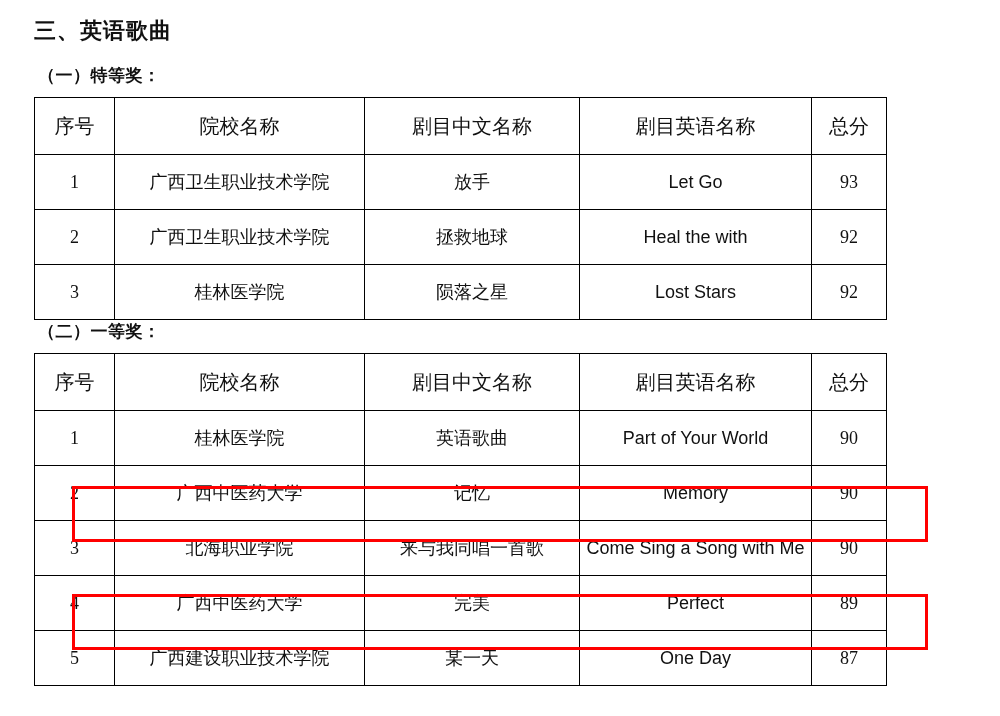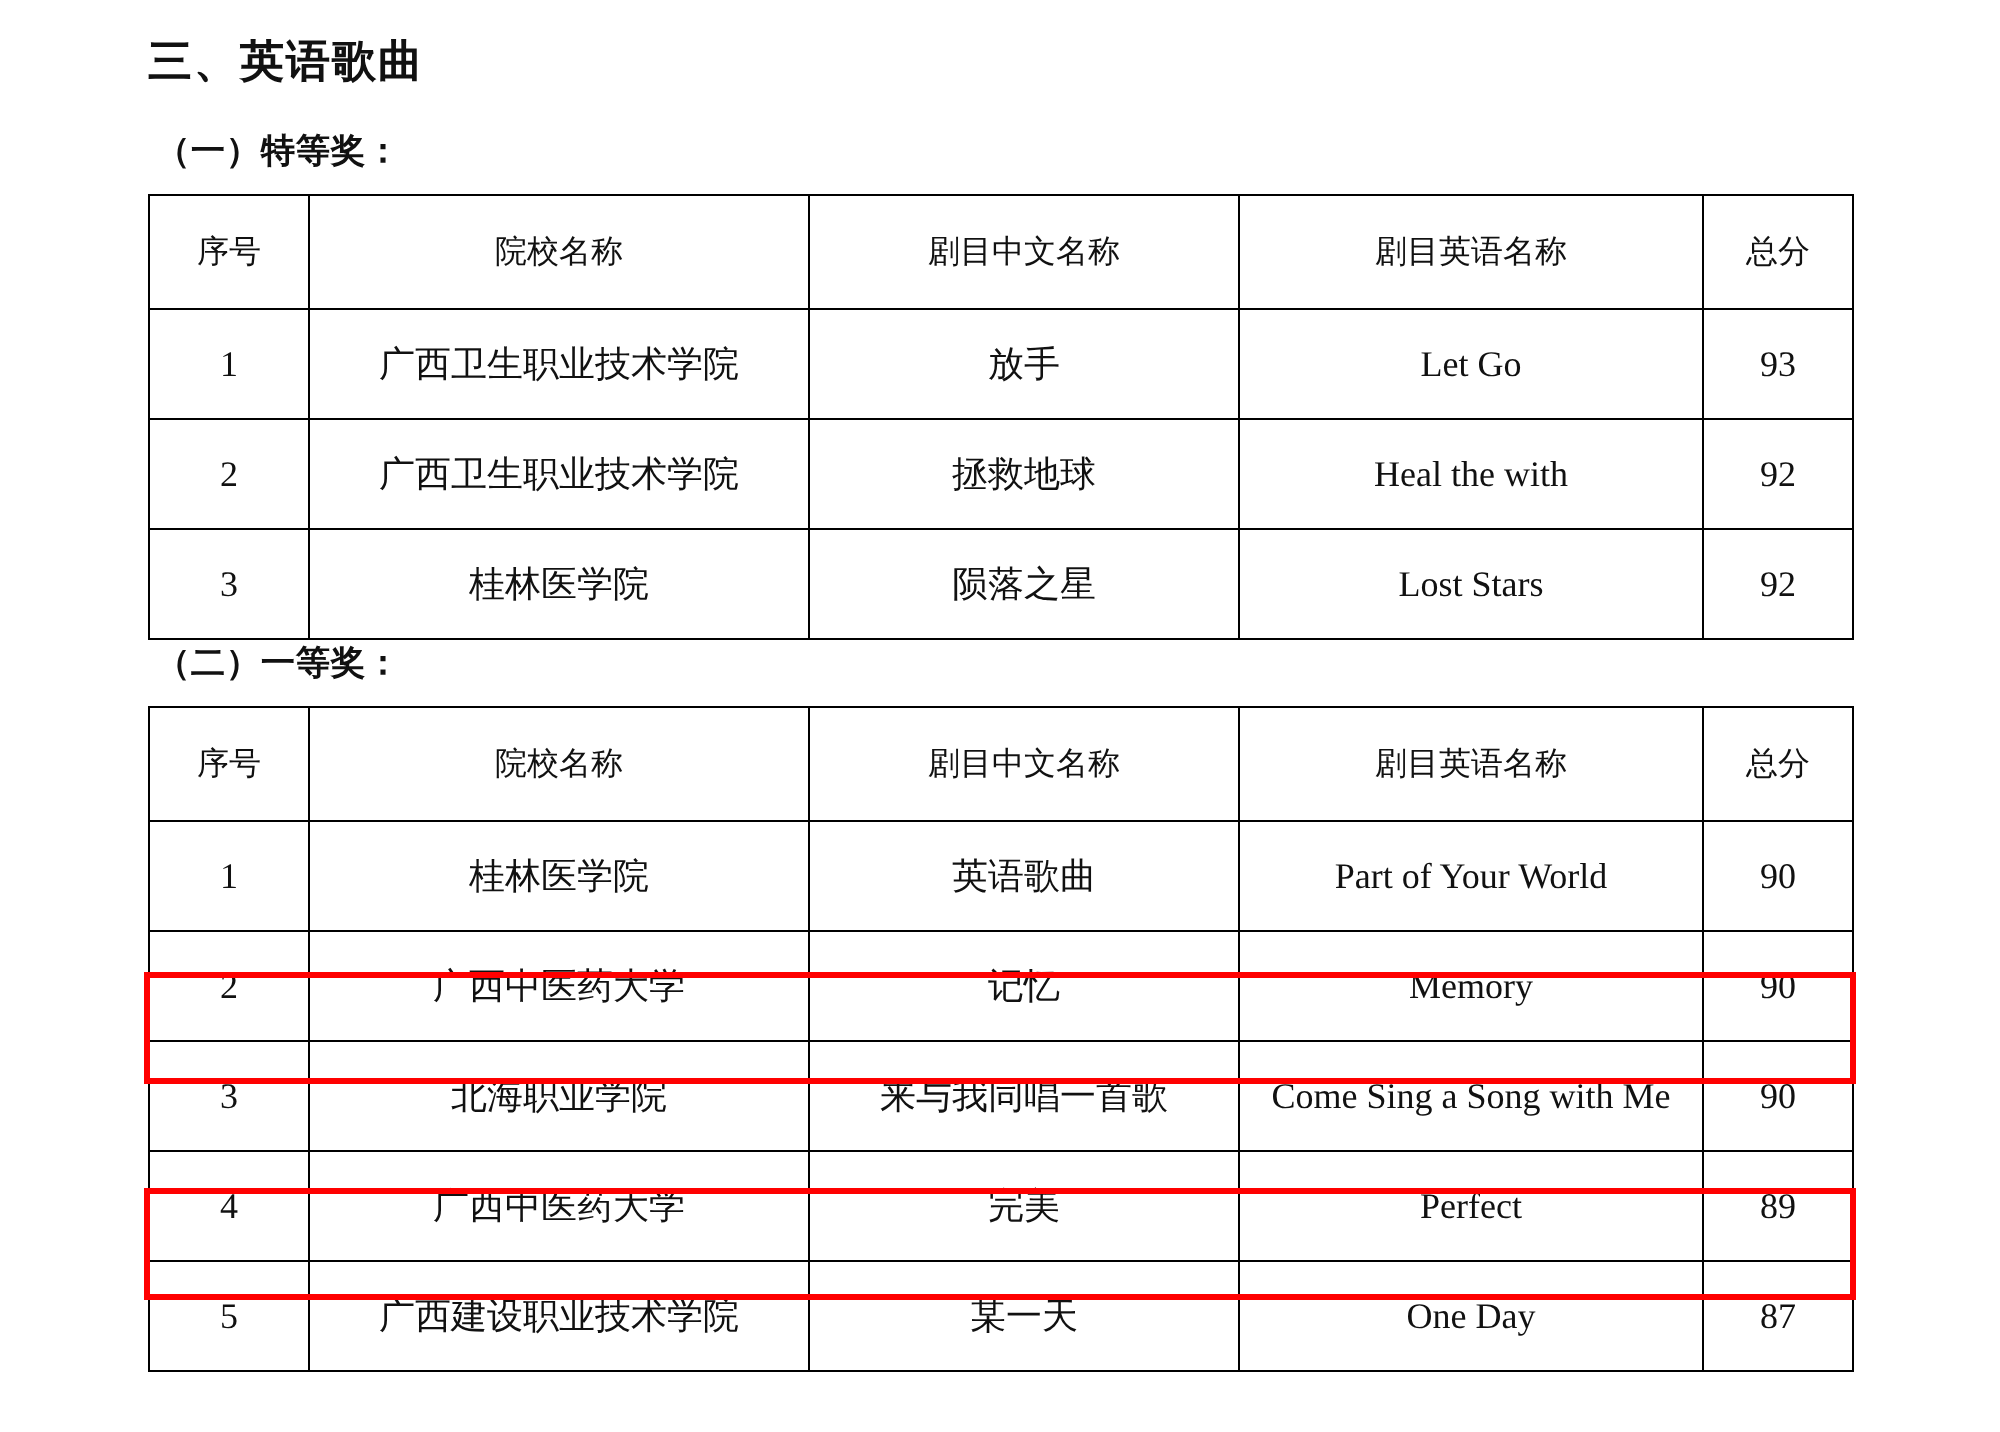--- a/index.html
+++ b/index.html
@@ -9,21 +9,21 @@
   }
   body {
     width: 1000px;
     height: 716px;
     font-family: "Liberation Serif", "DejaVu Serif", serif;
     color: #1a1a1a;
     position: relative;
     overflow: hidden;
   }
   .page {
-    padding: 8px 74px 0 74px;
+    padding: 8px 74px 0 34px;
     box-sizing: border-box;
   }
   .section-title {
     font-family: "Liberation Sans", "DejaVu Sans", sans-serif;
     font-weight: bold;
     font-size: 22px;
     letter-spacing: 1px;
     margin: 8px 0 18px 0;
     color: #111;
   }
@@ -49,35 +49,35 @@
     text-align: center;
     vertical-align: middle;
     font-size: 18px;
     font-weight: normal;
     padding: 0;
     height: 54px;
     color: #111;
   }
   table.award-table th {
     font-family: "Liberation Sans", "DejaVu Sans", sans-serif;
-    font-size: 16px;
+    font-size: 20px;
     font-weight: normal;
     height: 56px;
   }
   .col-no     { width: 80px; }
   .col-school { width: 250px; }
   .col-cn     { width: 215px; }
   .col-en     { width: 232px; }
   .col-score  { width: 75px; }
   .cell-cn {
     font-family: "Liberation Sans", "DejaVu Sans", sans-serif;
     margin-left: 16px;
   }
   .cell-en {
-    font-family: Liberation Serif, serif;
+    font-family: Liberation Sans, sans-serif;
     font-size: 18px;
   }
   .cell-num {
     font-family: "Liberation Serif", "DejaVu Serif", serif;
     font-size: 18px;
   }
   
   .highlight-box {
     position: absolute;
     border: 3px solid #ff0000;

